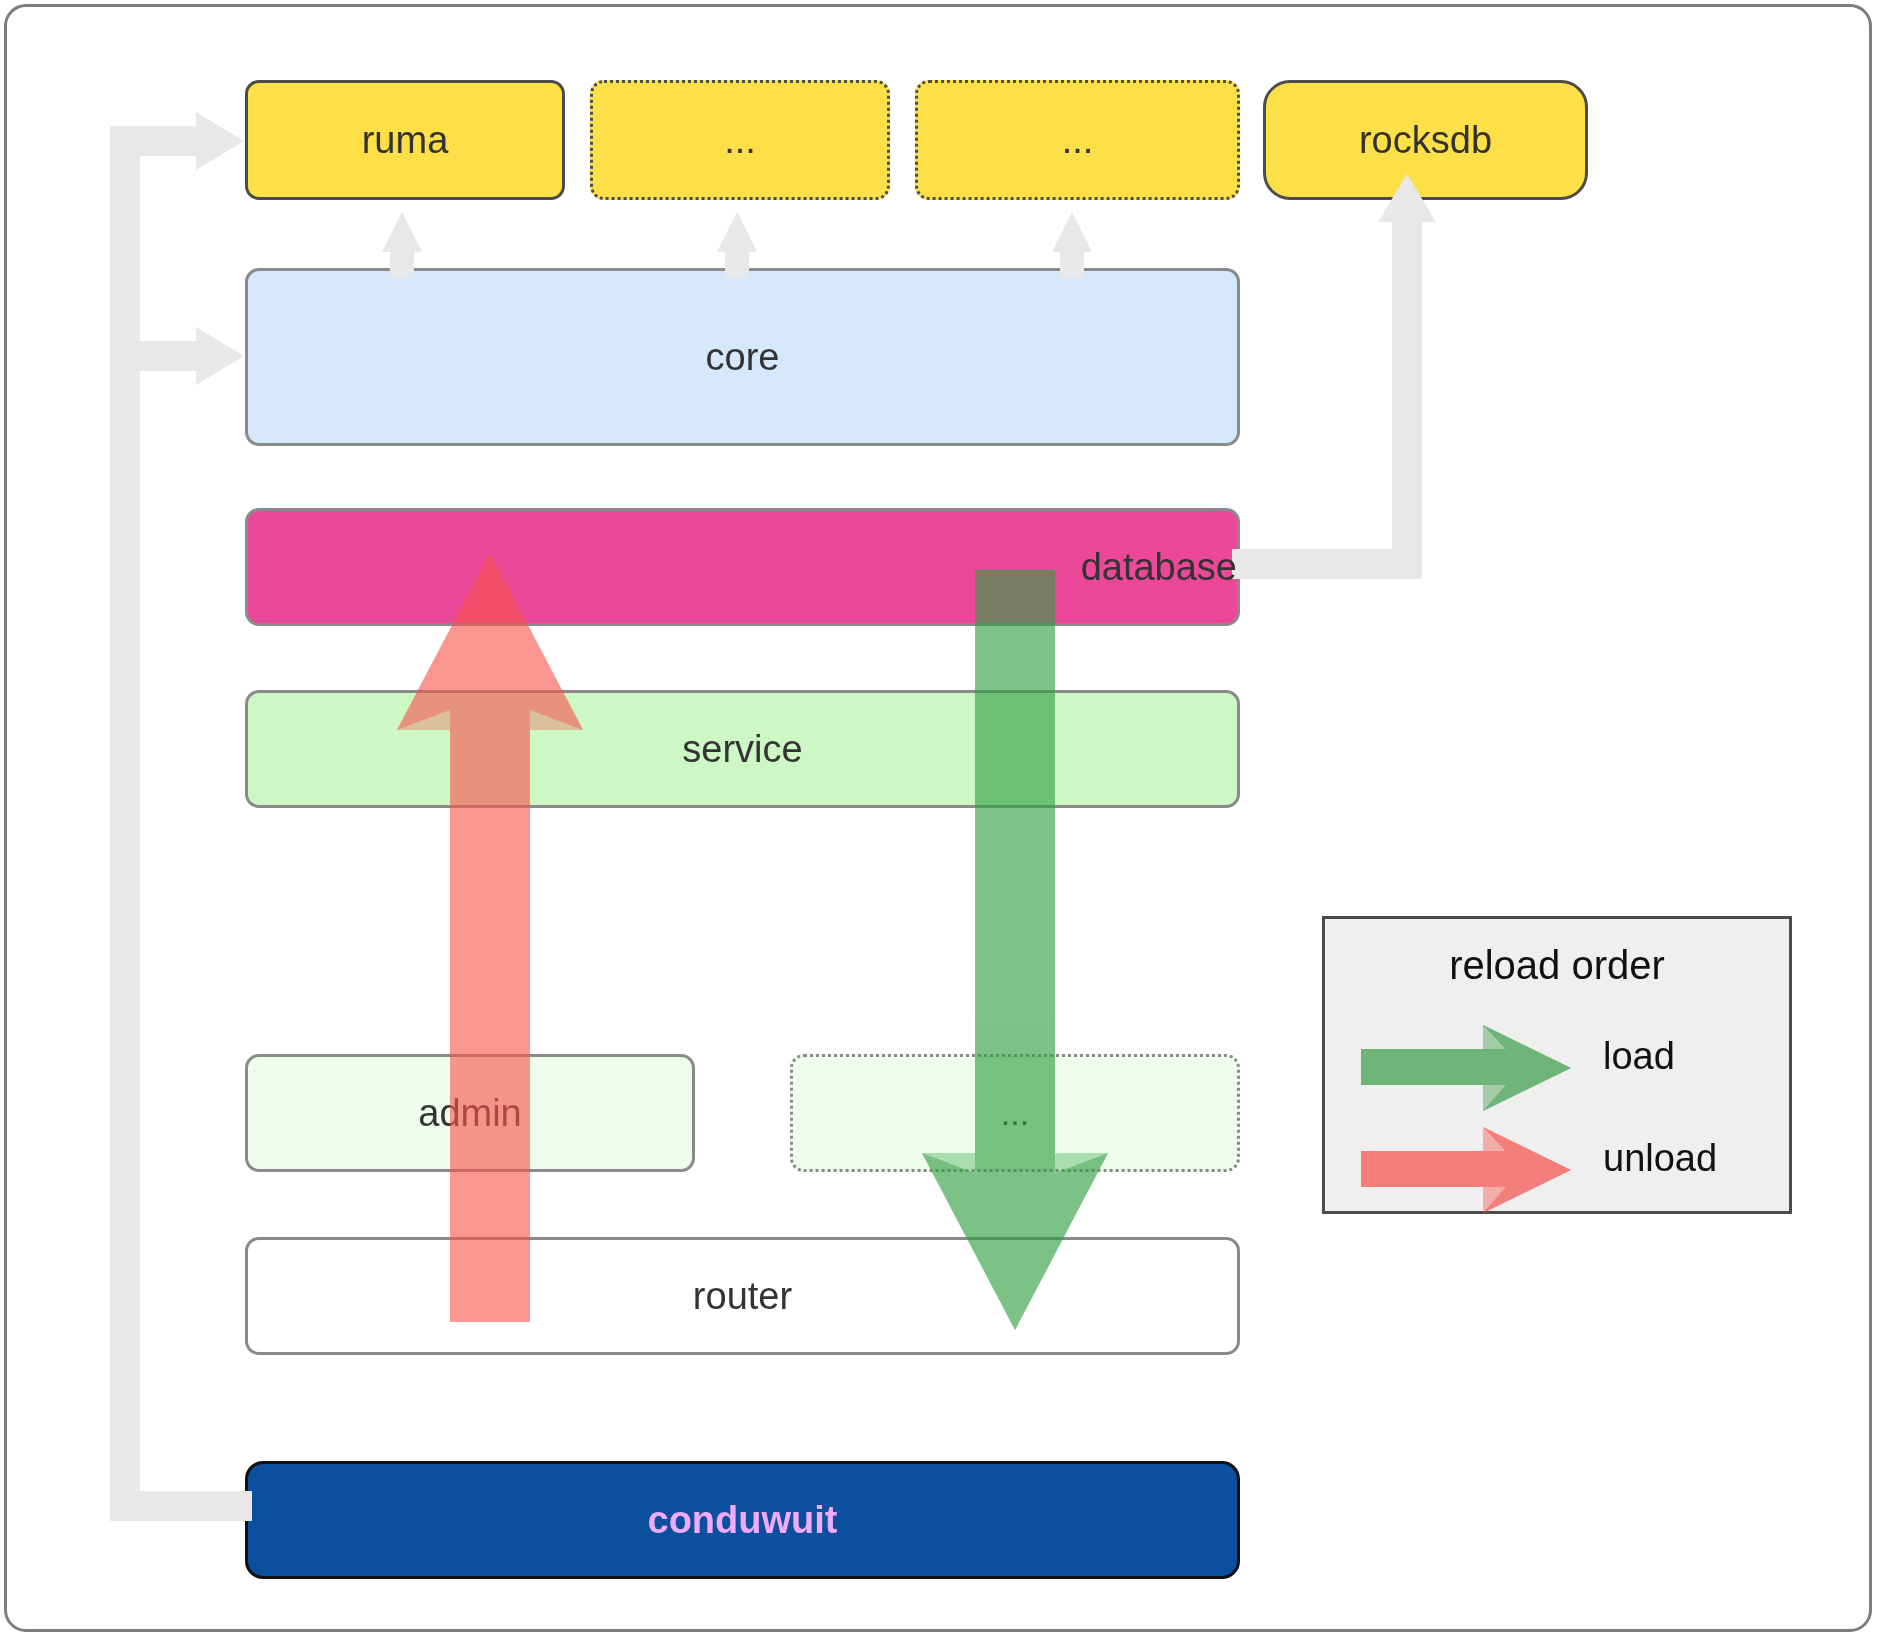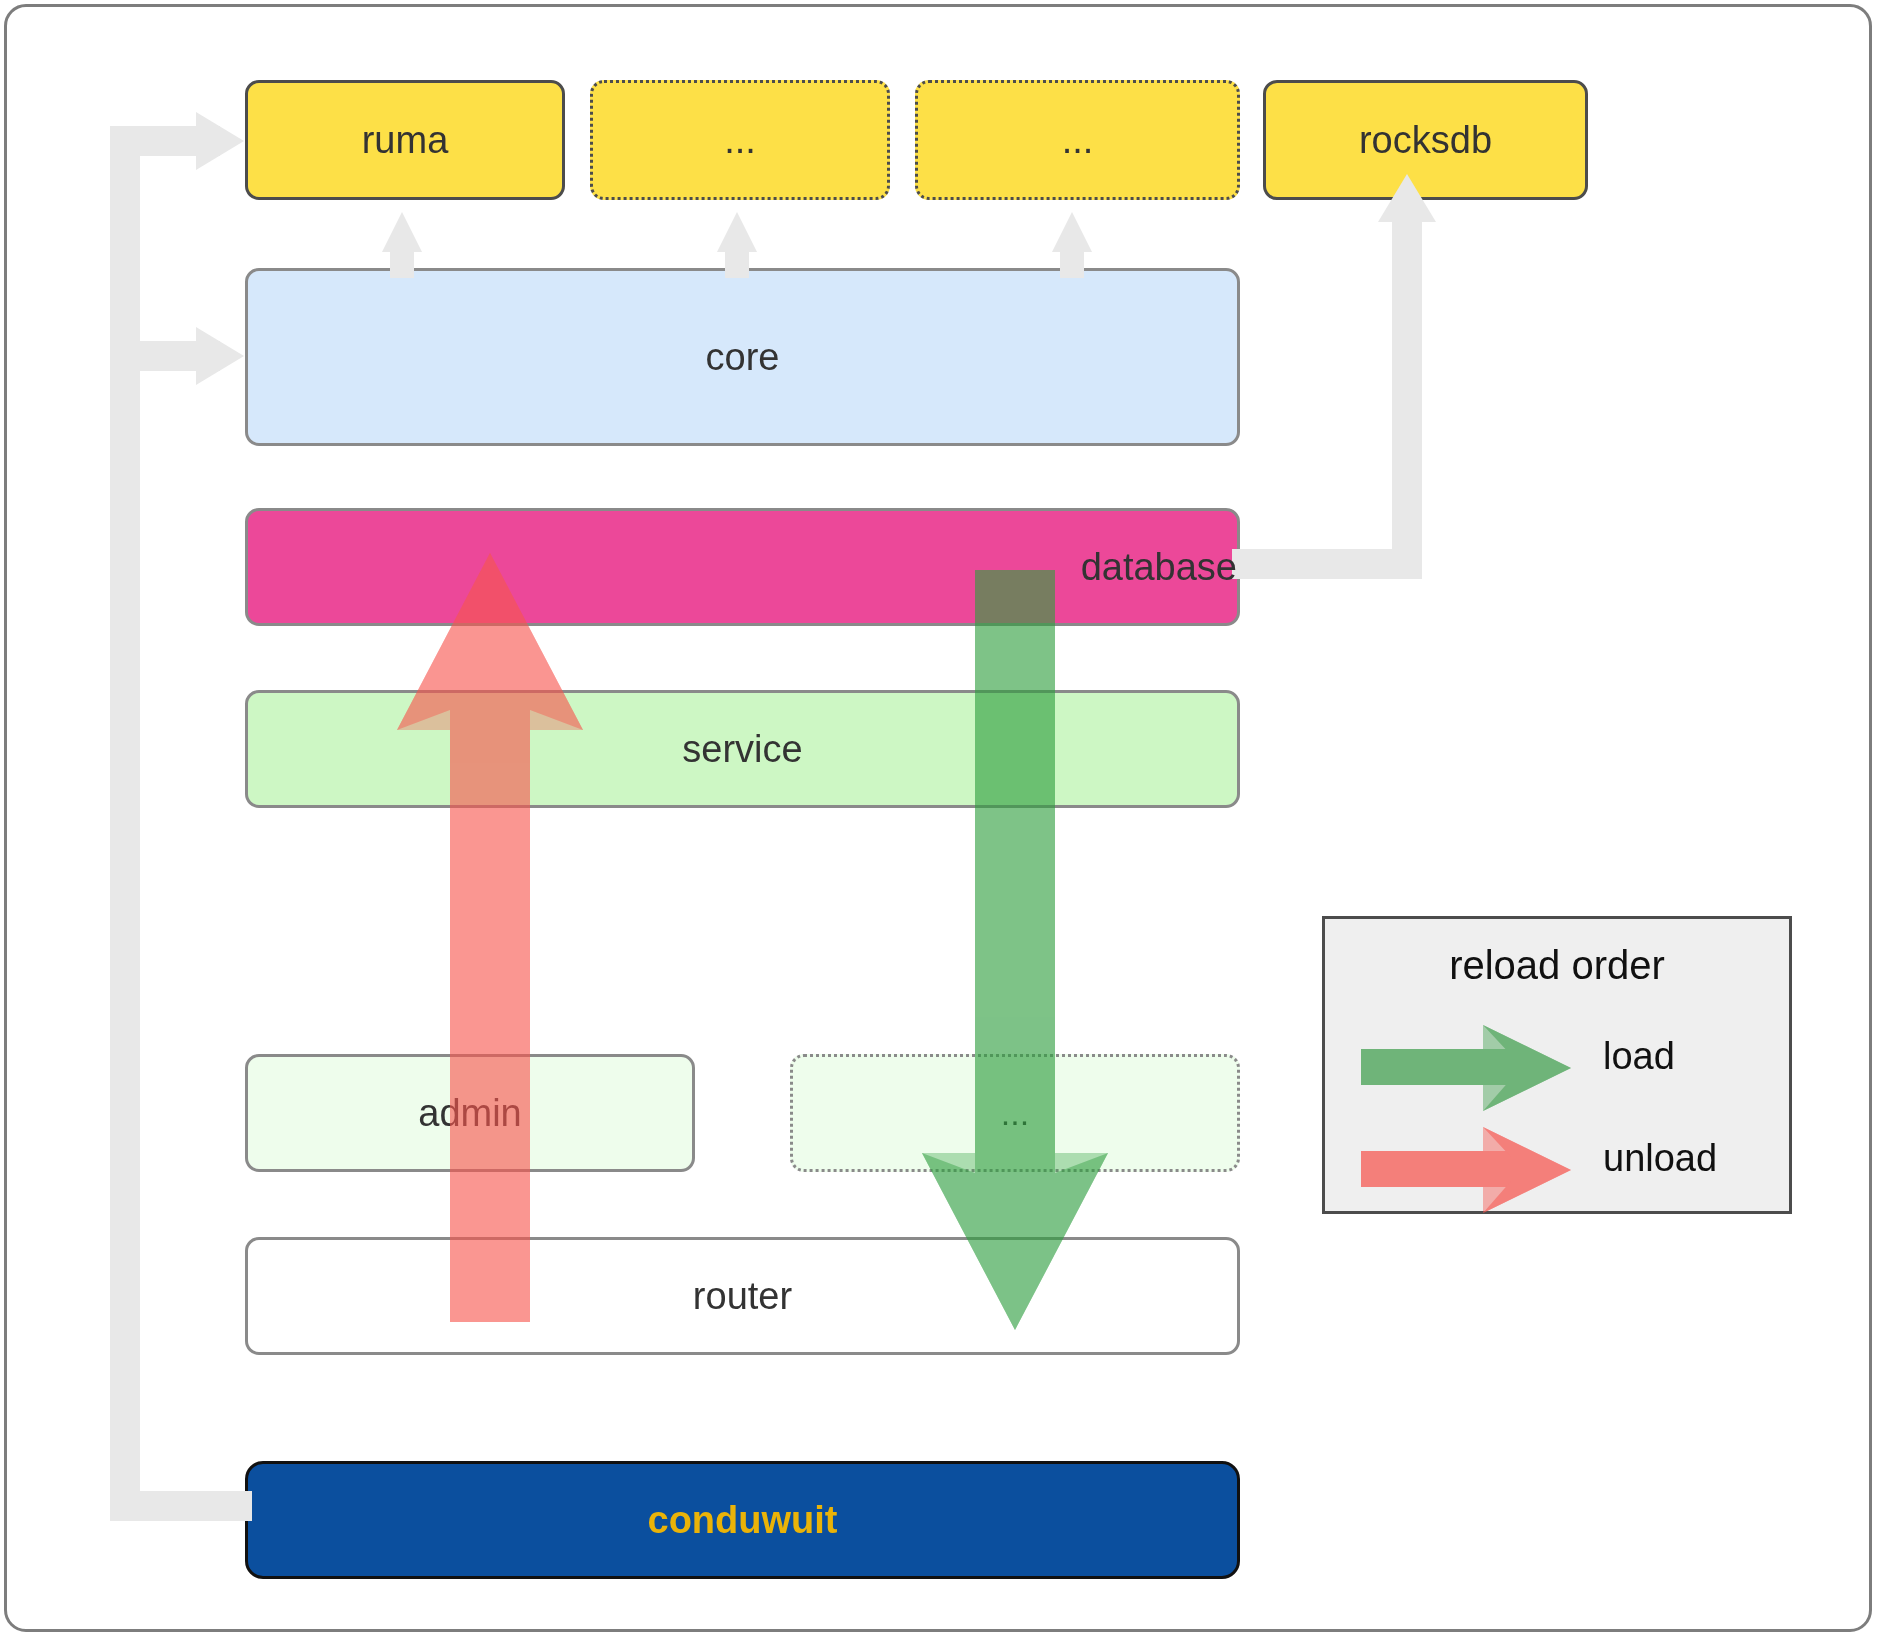--- a/index.html
+++ b/index.html
@@ -78,21 +78,21 @@
     background: #eefdec;
     border: 3px dotted #8a8a8a;
   }
   .layer-router {
     background: #ffffff;
     border: 3px solid #8a8a8a;
   }
   .layer-root {
     background: #0b4f9e;
     border: 3px solid #111111;
-    color: #eab308;
+    color: #f0abfc;
     font-weight: bold;
     border-radius: 18px;
   }
   
   svg.overlay {
     position: absolute;
     left: 0;
     top: 0;
     width: 1883px;
     height: 1643px;
@@ -186,21 +186,21 @@
   </div>
 
   <div class="node crate dotted" style="left:590px; top:80px; width:300px; height:120px;">
     <span class="node-label">...</span>
   </div>
 
   <div class="node crate dotted" style="left:915px; top:80px; width:325px; height:120px;">
     <span class="node-label">...</span>
   </div>
 
-  <div class="node crate" style="left:1263px; top:80px; width:325px; height:120px;">
+  <div class="node crate" style="left:1263px; top:80px; width:325px; height:120px;border-radius:27px;">
     <span class="node-label">rocksdb</span>
   </div>
 
   <div class="node layer-core" style="left:245px; top:268px; width:995px; height:178px;">
     <span class="node-label">core</span>
   </div>
 
   <div class="node layer-database" style="left:245px; top:508px; width:995px; height:118px;">
     <span class="node-label">database</span>
   </div>

